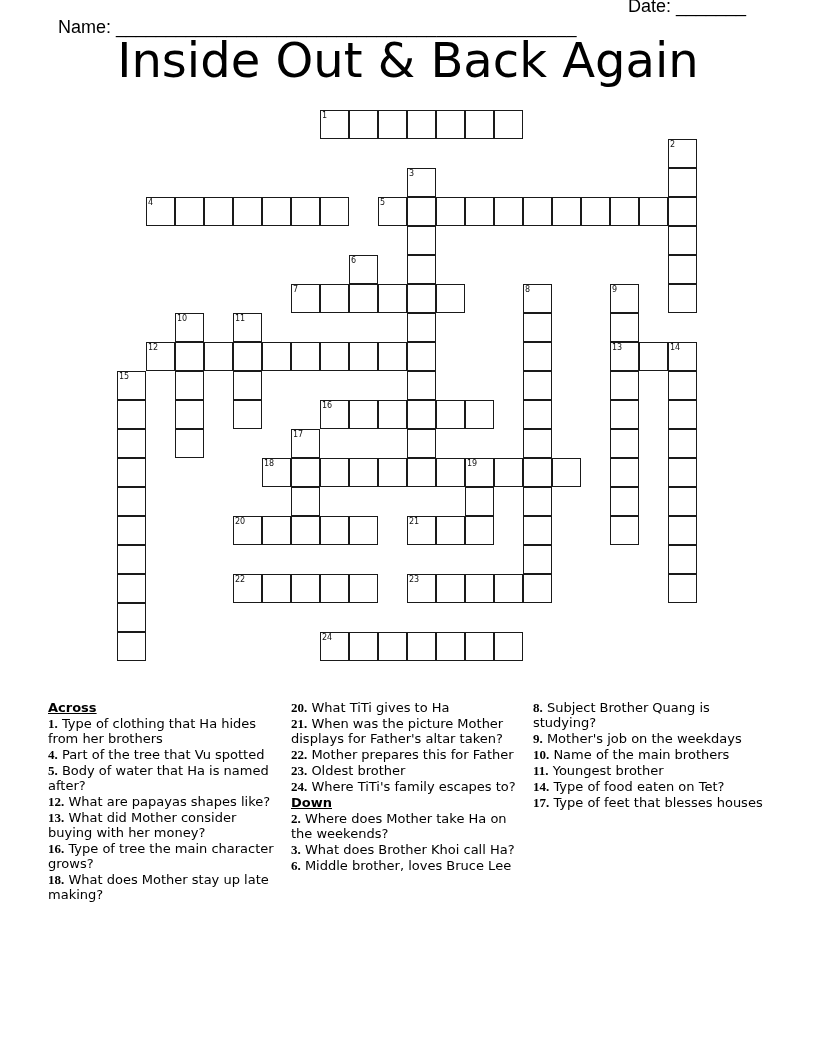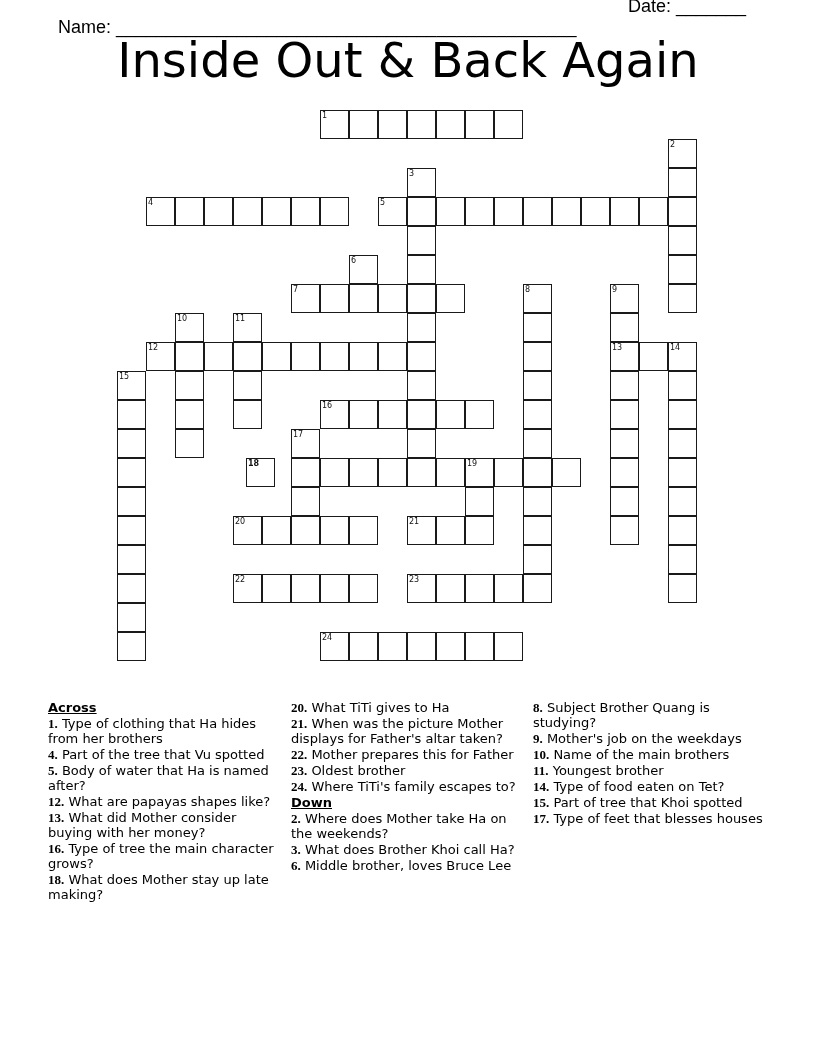--- a/index.html
+++ b/index.html
@@ -165,21 +165,21 @@
     <div class="cell" style="left: 349px; top: 400px;"></div>
     <div class="cell" style="left: 378px; top: 400px;"></div>
     <div class="cell" style="left: 436px; top: 400px;"></div>
     <div class="cell" style="left: 465px; top: 400px;"></div>
     <div class="cell" style="left: 291px; top: 429px;">
       <span class="num">17</span>
     </div>
     <div class="cell" style="left: 291px; top: 458px;"></div>
     <div class="cell" style="left: 291px; top: 487px;"></div>
     <div class="cell" style="left: 291px; top: 516px;"></div>
-    <div class="cell" style="left: 246px; top: 458px; font-weight: bold;">
+    <div class="cell" style="left: 262px; top: 458px;">
       <span class="num">18</span>
     </div>
     <div class="cell" style="left: 320px; top: 458px;"></div>
     <div class="cell" style="left: 349px; top: 458px;"></div>
     <div class="cell" style="left: 378px; top: 458px;"></div>
     <div class="cell" style="left: 436px; top: 458px;"></div>
     <div class="cell" style="left: 465px; top: 458px;">
       <span class="num">19</span>
     </div>
     <div class="cell" style="left: 494px; top: 458px;"></div>
@@ -241,16 +241,15 @@
     <div class="clue"><b>2.</b> <span>Where does Mother take Ha on the weekends?</span></div>
     <div class="clue"><b>3.</b> <span>What does Brother Khoi call Ha?</span></div>
     <div class="clue"><b>6.</b> <span>Middle brother, loves Bruce Lee</span></div>
   </div>
   <div class="col" id="col3" style="left:533px;">
     <div class="clue"><b>8.</b> <span>Subject Brother Quang is studying?</span></div>
     <div class="clue"><b>9.</b> <span>Mother's job on the weekdays</span></div>
     <div class="clue"><b>10.</b> <span>Name of the main brothers</span></div>
     <div class="clue"><b>11.</b> <span>Youngest brother</span></div>
     <div class="clue"><b>14.</b> <span>Type of food eaten on Tet?</span></div>
-    <div class="clue"><b>15.</b> <span>Part of tree that Khoi spotted</span></div>
     <div class="clue"><b>17.</b> <span>Type of feet that blesses houses</span></div>
   </div>
 </div>
 
 </body></html>

